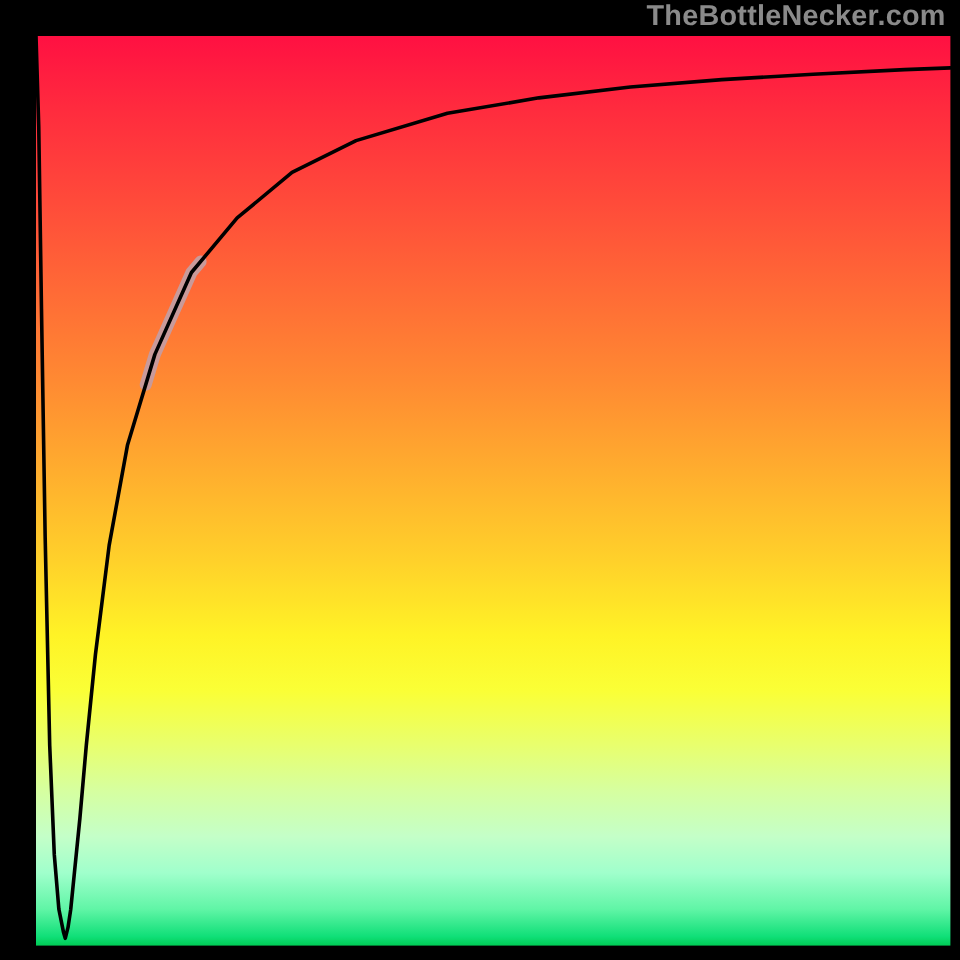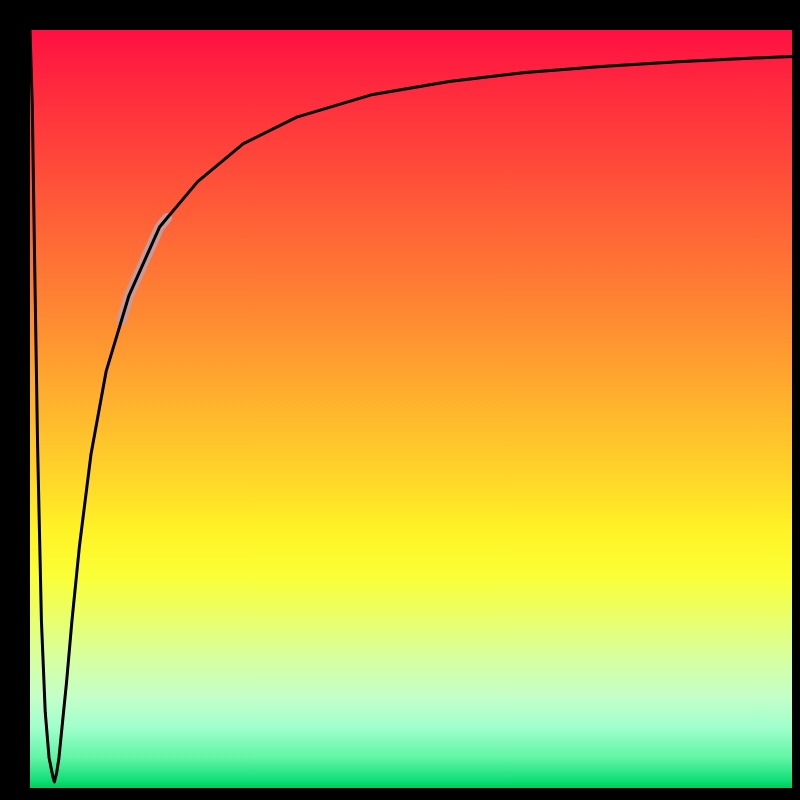--- a/index.html
+++ b/index.html
@@ -64,20 +64,21 @@
     height: 758px;
     z-index: 2;
     overflow: visible;
   }
 </style>
 </head>
 <body>
 
 <div class="frame">
 
+  <div class="watermark">TheBottleNecker.com</div>
 
   <div class="plot"></div>
 
   <svg class="curve" viewBox="0 0 762 758" preserveAspectRatio="none">
     <path fill="none" stroke="#c99a9a" stroke-width="10" stroke-linecap="round" d="M91.44 290.57 L95.25 277.93 L99.06 265.30 L102.87 256.77 L106.68 248.25 L110.49 239.72 L114.30 231.19 L118.11 222.66 L121.92 214.13 L125.73 205.61 L129.54 197.08 L133.35 192.53 L137.16 187.98"></path>
     <path fill="none" stroke="#000000" stroke-width="3" stroke-linejoin="round" stroke-linecap="round" d="M0.00 0.00 L2.29 75.80 L4.57 227.40 L7.62 416.90 L11.43 591.24 L15.24 682.20 L19.05 727.68 L22.86 746.63 L24.38 751.94 L26.67 742.84 L28.96 727.68 L32.00 697.36 L36.58 651.88 L41.91 591.24 L49.53 515.44 L60.96 424.48 L76.20 341.10 L99.06 265.30 L129.54 197.08 L167.64 151.60 L213.36 113.70 L266.70 87.17 L342.90 64.43 L419.10 51.54 L495.30 42.45 L571.50 36.38 L647.70 31.84 L723.90 28.05 L762.00 26.53"></path>
   </svg>
 
 </div>
 

